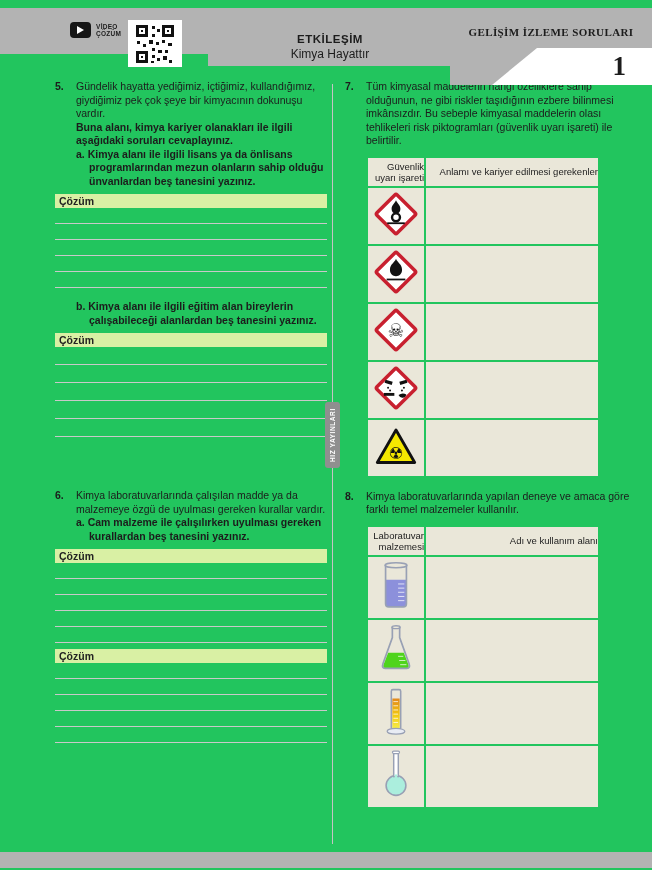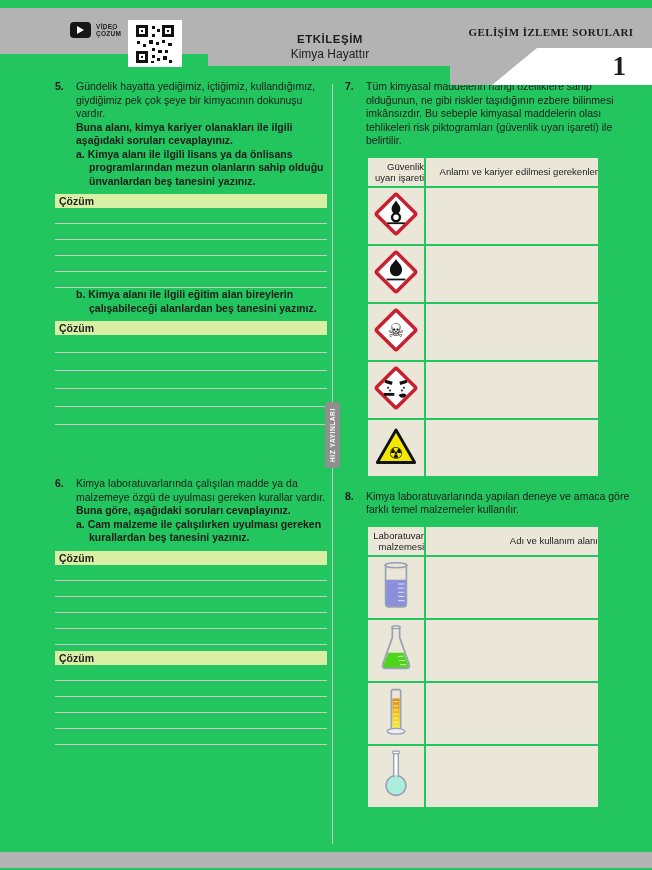--- a/index.html
+++ b/index.html
@@ -33,21 +33,21 @@
              writing-mode:vertical-rl;transform:rotate(180deg);display:flex;align-items:center;justify-content:center;}
   .col{position:absolute;top:80px;font-size:10.5px;line-height:13.5px;}
   .col-left{left:55px;width:272px;}
   .col-right{left:345px;width:286px;}
 
   .q{display:flex;}
   .qnum{width:21px;flex:0 0 21px;font-weight:bold;}
   .qbody{flex:1;}
   .qbody p{margin:0;}
   .b{font-weight:bold;}
-  .mt5{margin-top:5px;} .mt7{margin-top:7px;} .mt12{}
+  .mt5{margin-top:5px;} .mt7{margin-top:7px;} .mt12{margin-top:12px;}
   .item{font-weight:bold;padding-left:13px;text-indent:-13px;}
 
   .solution{margin-top:6px;}
   .sol-bar{height:13px;background:#d9f0a4;font-size:10.5px;font-weight:bold;color:#222;
            padding:1px 4px 0 4px;line-height:13px;}
   .sol-line{height:15px;border-bottom:1px solid #c9c9c9;}
   .tall .sol-line{height:17px;}
   .q6gap{margin-top:52px;}
 
   
@@ -161,21 +161,20 @@
         <div class="sol-line"></div>
         <div class="sol-line"></div>
       </div>
     </div>
 
     <div class="q6gap">
       <div class="q">
         <span class="qnum">6.</span>
         <div class="qbody">
           <p>Kimya laboratuvarlarında çalışılan madde ya da malzemeye özgü de uyulması gereken kurallar vardır.</p>
-          <p class="b mt5">Buna göre, aşağıdaki soruları cevaplayınız.</p>
           <p class="item mt7">a. Cam malzeme ile çalışılırken uyulması gereken kurallardan beş tanesini yazınız.</p>
         </div>
       </div>
       <div class="solution">
         <div class="sol-bar">Çözüm</div>
         <div class="sol-line"></div>
         <div class="sol-line"></div>
         <div class="sol-line"></div>
         <div class="sol-line"></div>
         <div class="sol-line"></div>

